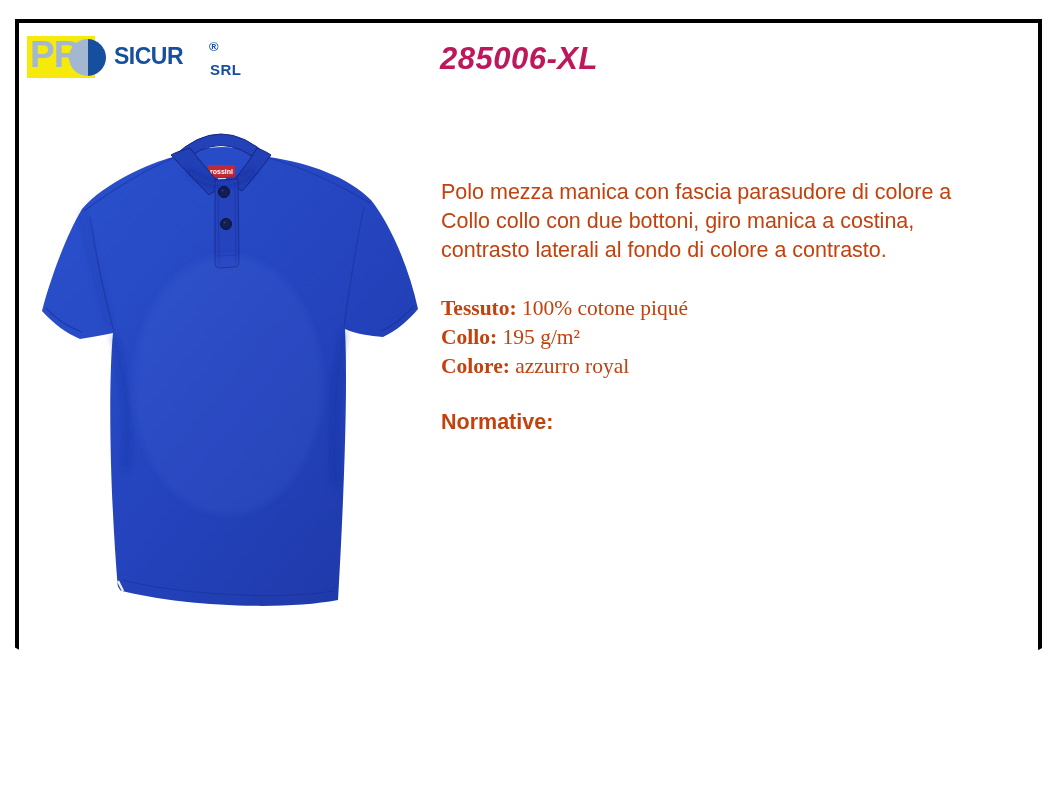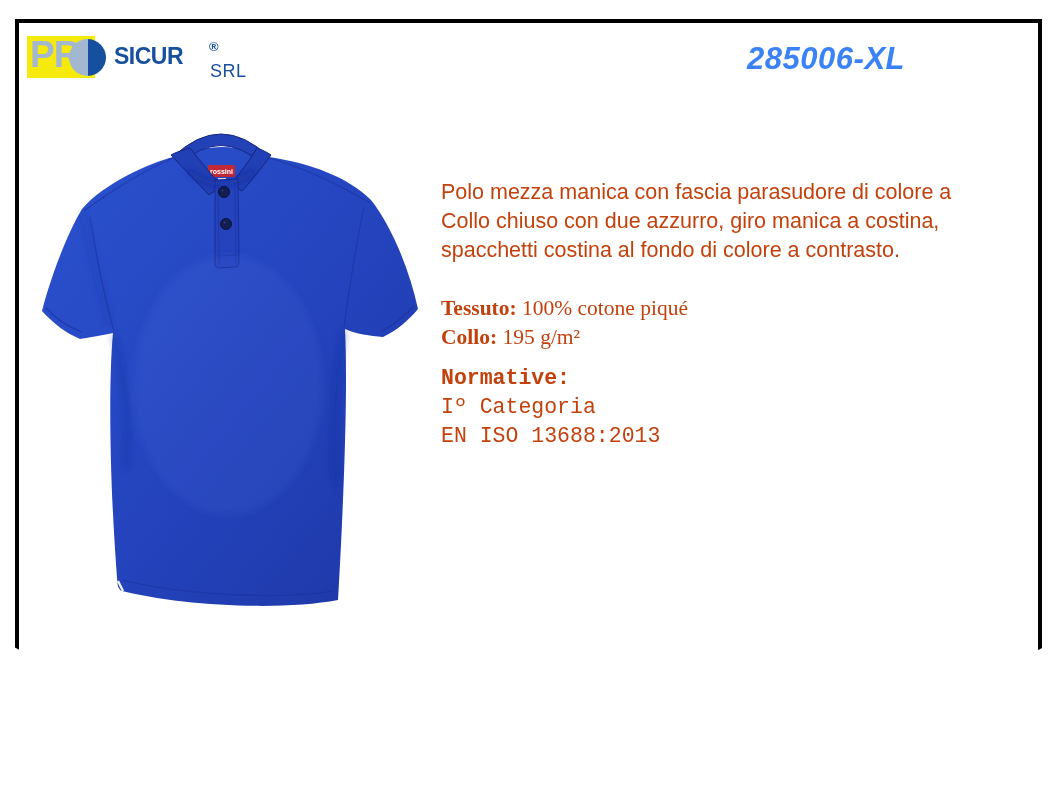--- a/index.html
+++ b/index.html
@@ -28,43 +28,43 @@
   }
   .logo-sicur {
     position:absolute; left:87px; top:-1px; font-size:23px; line-height:44px;
     font-weight:bold; color:var(--brand-blue,#164f9e); letter-spacing:-0.5px;
   }
   .logo-reg {
     position:absolute; left:182px; top:4px; font-size:13px; font-weight:bold;
     color:var(--brand-blue,#164f9e);
   }
   .logo-srl {
-    position:absolute; left:183px; top:26px; font-size:18px; font-weight:normal;
+    position:absolute; left:183px; top:26px; font-size:15px; font-weight:bold;
     color:var(--brand-blue,#164f9e); letter-spacing:0.5px;
   }
 
   
   .doc-title {
-    position:absolute; left:440px; top:41px; width:465px; text-align:right;
-    font-size:31px; font-weight:bold; font-style:italic; color:#3b82f6;
+    position:absolute; left:440px; top:41px; width:465px; text-align:left;
+    font-size:31px; font-weight:bold; font-style:italic; color:#be185d;
     letter-spacing:0.5px;
   }
 
   
   .figure { position:absolute; left:38px; top:125px; width:390px; height:490px; }
   .figure svg { overflow:visible; display:block; }
 
   
   .description {
     position:absolute; left:441px; top:178px; width:592px;
     font-size:21.5px; line-height:29px; color:#c2410c;
   }
   .description .line { white-space:nowrap; }
   .spec-list { margin-top:29px;font-family:Liberation Serif, serif; }
-  .normative { margin-top:12px;font-family:Liberation Mono, monospace; }
+  .normative { margin-top:27px; }
   .description b { font-weight:bold; }
 </style>
 </head>
 <body>
 
 <div class="page">
 
   <div class="frame"></div>
 
   <div class="logo">
@@ -160,31 +160,28 @@
       <g>
         <path d="M80,456 L85,466" stroke="#eef2f6" stroke-width="2.4" fill="none"></path>
         <path d="M79,460 L84,468 L79,468 Z" fill="#ffffff"></path>
       </g>
     </svg>
   </div>
 
   <div class="description">
     <div>
         <div class="line">Polo mezza manica con fascia parasudore di colore a</div>
-        <div class="line">Collo chiuso con due azzurro, giro manica a costina,</div>
-        <div class="line">spacchetti costina al fondo di colore a contrasto.</div>
+        <div class="line">Collo collo con due bottoni, giro manica a costina,</div>
+        <div class="line">contrasto laterali al fondo di colore a contrasto.</div>
       </div>
     <div class="spec-list">
         <div class="line"><b>Tessuto:</b> 100% cotone piqué</div>
         <div class="line"><b>Collo:</b> 195 g/m²</div>
+        <div class="line"><b>Colore:</b> azzurro royal</div>
       </div>
     <div class="normative">
       <div class="line">
         <b>Normative:</b>
       </div>
-      <div>
-          <div class="line">Iº Categoria</div>
-          <div class="line">EN ISO 13688:2013</div>
-        </div>
     </div>
   </div>
 
 </div>
 
 </body></html>

